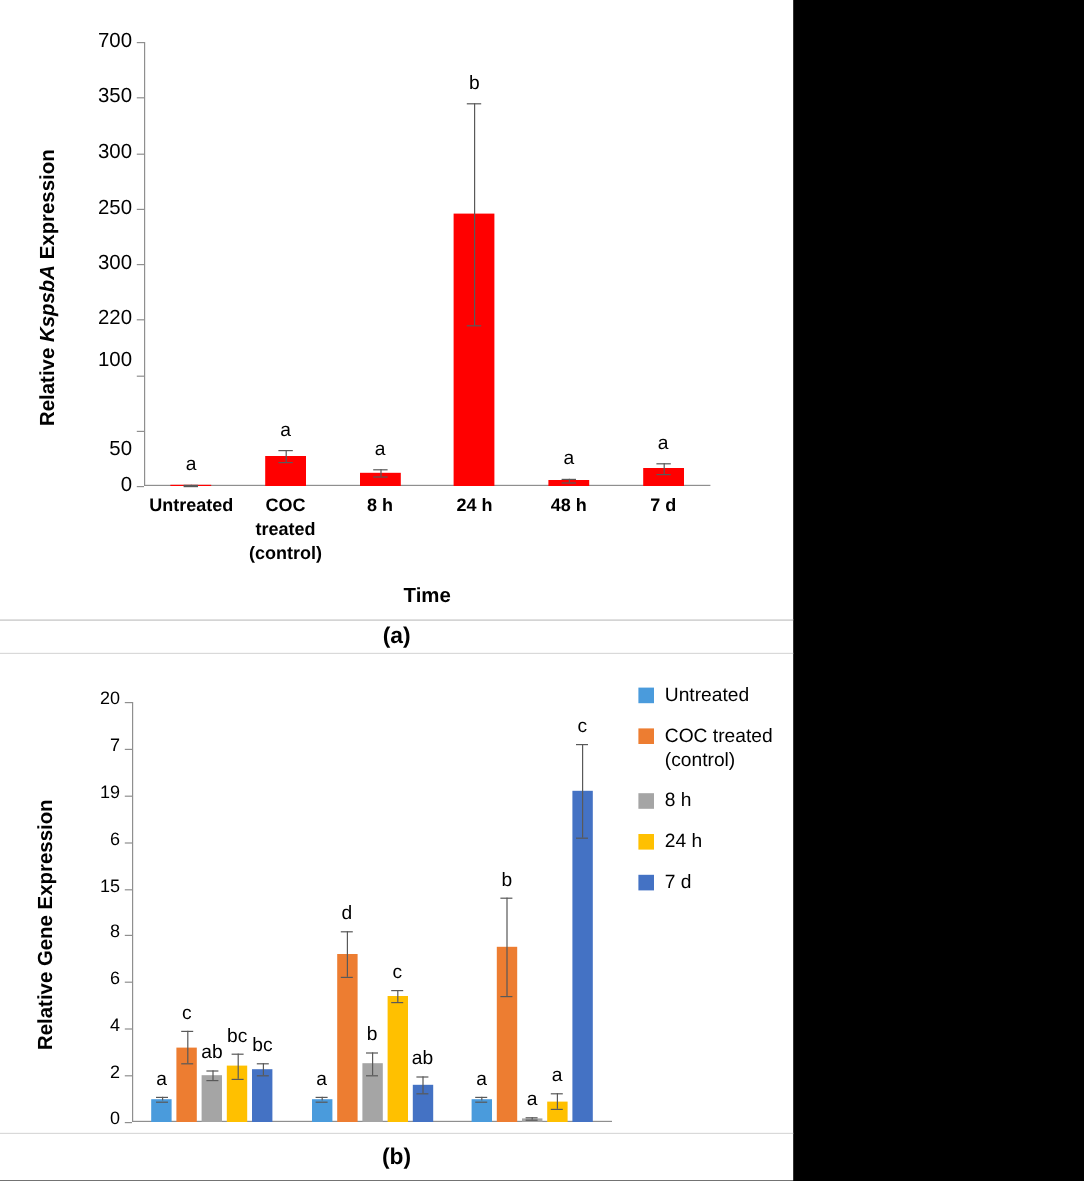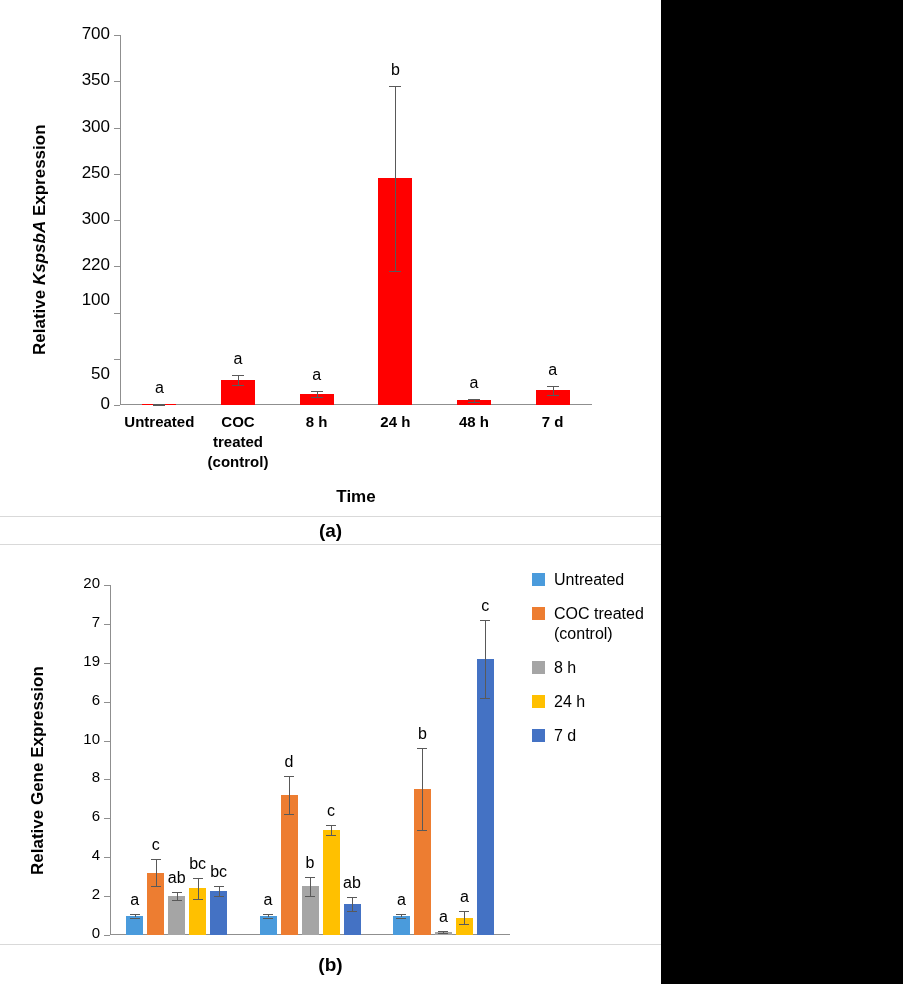--- a/index.html
+++ b/index.html
@@ -127,21 +127,21 @@
           <div class="ytick-label" style="left: -54px; top: 339px; width: 44px; font-size: 15px;">0</div>
           <div class="tick" style="left: -6px; top: 311.111px;"></div>
           <div class="ytick-label" style="left: -54px; top: 300.111px; width: 44px; font-size: 15px;">2</div>
           <div class="tick" style="left: -6px; top: 272.222px;"></div>
           <div class="ytick-label" style="left: -54px; top: 261.222px; width: 44px; font-size: 15px;">4</div>
           <div class="tick" style="left: -6px; top: 233.333px;"></div>
           <div class="ytick-label" style="left: -54px; top: 222.333px; width: 44px; font-size: 15px;">6</div>
           <div class="tick" style="left: -6px; top: 194.444px;"></div>
           <div class="ytick-label" style="left: -54px; top: 183.444px; width: 44px; font-size: 15px;">8</div>
           <div class="tick" style="left: -6px; top: 155.556px;"></div>
-          <div class="ytick-label" style="left: -54px; top: 144.556px; width: 44px; font-size: 15px;">10</div>
+          <div class="ytick-label" style="left: -54px; top: 144.556px; width: 44px; font-size: 15px;">15</div>
           <div class="tick" style="left: -6px; top: 116.667px;"></div>
           <div class="ytick-label" style="left: -54px; top: 105.667px; width: 44px; font-size: 15px;">6</div>
           <div class="tick" style="left: -6px; top: 77.7778px;"></div>
           <div class="ytick-label" style="left: -54px; top: 66.7778px; width: 44px; font-size: 15px;">19</div>
           <div class="tick" style="left: -6px; top: 38.8889px;"></div>
           <div class="ytick-label" style="left: -54px; top: 27.8889px; width: 44px; font-size: 15px;">7</div>
           <div class="tick" style="left: -6px; top: 0px;"></div>
           <div class="ytick-label" style="left: -54px; top: -11px; width: 44px; font-size: 15px;">20</div>
         </div>
       <div id="b-bars">

